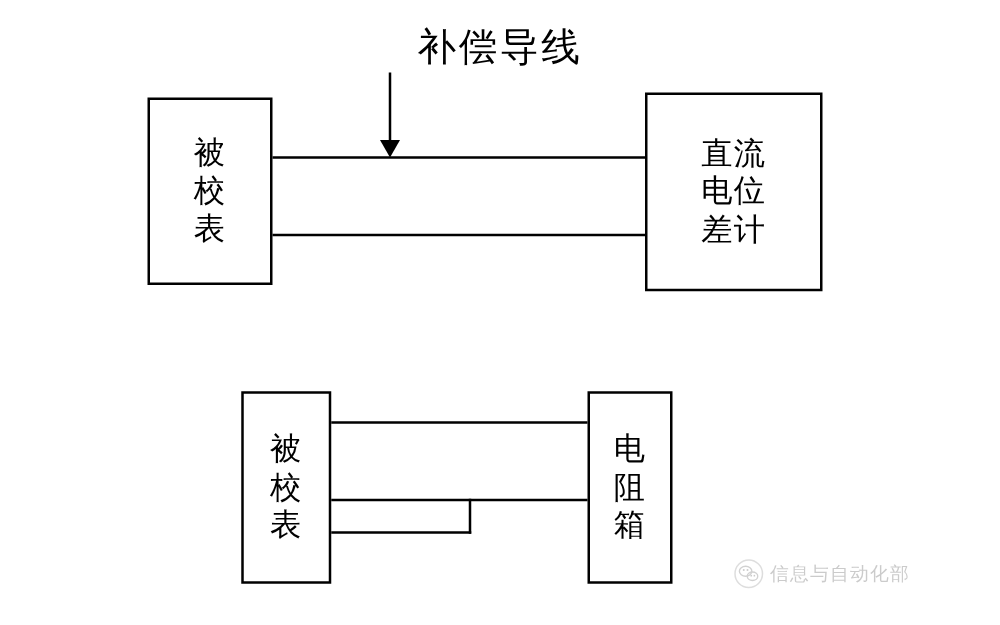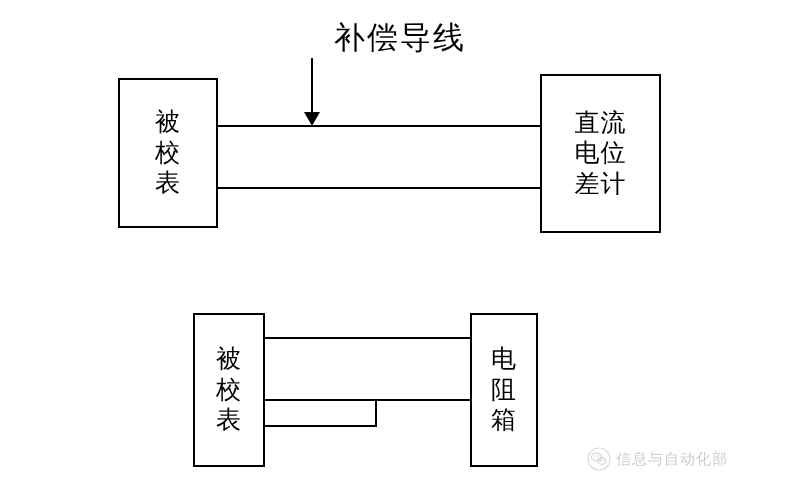--- a/index.html
+++ b/index.html
@@ -122,21 +122,21 @@
 
   <div class="wire-h" style="left:216px; top:125px; width:326px;"></div>
   <div class="wire-h" style="left:216px; top:187px; width:326px;"></div>
 
   <div class="block" style="left:118px; top:78px; width:100px; height:150px;">
     <div class="blk-line">被</div>
     <div class="blk-line">校</div>
     <div class="blk-line">表</div>
   </div>
 
-  <div class="block" style="left:540px; top:74px; width:121px; height:159px;">
+  <div class="block" style="left:516px; top:74px; width:142px; height:159px;">
     <div class="blk-line">直流</div>
     <div class="blk-line">电位</div>
     <div class="blk-line">差计</div>
   </div>
 
   <div class="wire-h" style="left:263px; top:337px; width:209px;"></div>
 
   <div class="wire-h" style="left:263px; top:399px; width:209px;"></div>
 
   <div class="wire-h" style="left:263px; top:425px; width:114px;"></div>

